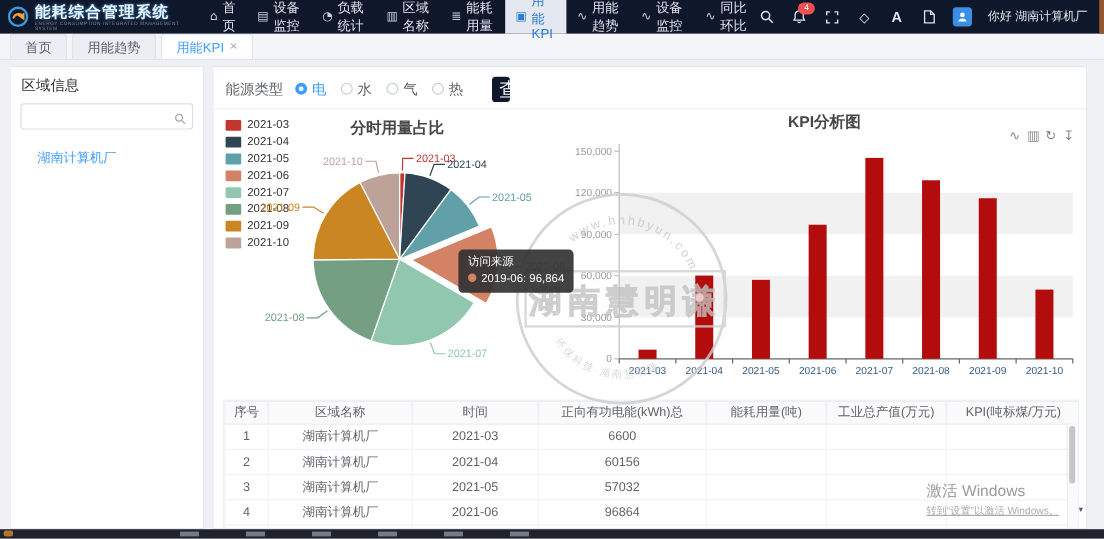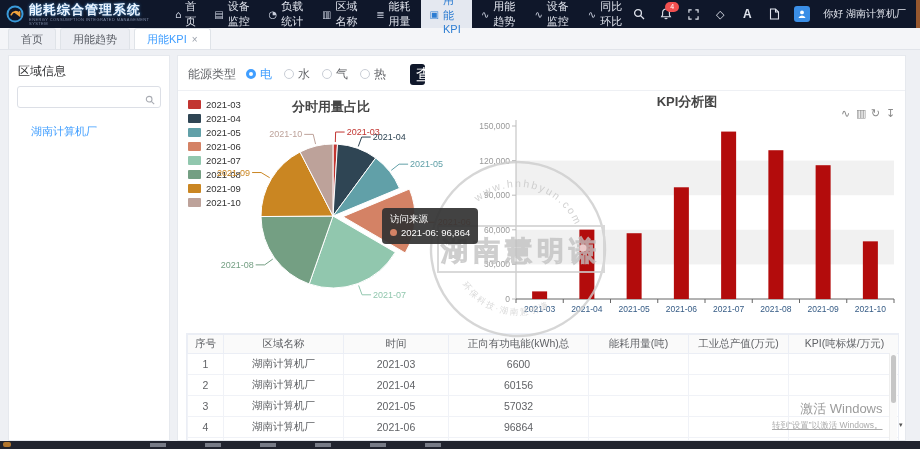--- a/index.html
+++ b/index.html
@@ -73,21 +73,21 @@
   
   .table-wrap{position:absolute;left:8px;top:277px;width:713px;height:108px;overflow:hidden;border:1px solid #ebeef5;box-sizing:border-box;}
   table.grid{border-collapse:collapse;width:100%;table-layout:fixed;}
   table.grid th{background:#fafafa;font-weight:normal;font-size:10.5px;color:#606266;height:18px;border:1px solid #ebeef5;padding:0 2px;}
   table.grid td{font-size:10.5px;color:#606266;text-align:center;height:20px;border:1px solid #f0f2f7;padding:0 2px;overflow:hidden;white-space:nowrap;}
   .tscroll{position:absolute;right:1px;top:19px;width:7px;height:88px;background:#fafafa;border-left:1px solid #eee;}
   .tthumb{position:absolute;left:1px;top:2px;width:5px;height:48px;background:#c6c6c6;border-radius:3px;cursor:pointer;}
   .scroll-arrow{position:absolute;left:899px;top:421px;font-size:7px;color:#555;z-index:7;}
 
   
-  .win-act{position:absolute;left:772px;top:400px;z-index:6;pointer-events:none;text-align:right;}
+  .win-act{position:absolute;left:772px;top:400px;z-index:6;pointer-events:none;}
   .win-act-1{font-size:13px;color:#9b9b9b;}
   .win-act-2{font-size:8.5px;color:#ababab;margin-top:2px;text-decoration:underline;}
 
   .bottom-strip{position:absolute;left:0;bottom:0;width:920px;height:8px;background:#20232e;z-index:11;}
   .strip-marks{position:absolute;left:150px;top:2px;width:330px;height:4px;
       background:repeating-linear-gradient(90deg, rgba(225,230,242,.45) 0 16px, transparent 16px 55px);}
   .strip-logo{position:absolute;left:3px;top:1px;width:8px;height:5px;border-radius:2px;background:#d78b2e;opacity:.8;}
 </style>
 </head>
 <body>
@@ -292,21 +292,21 @@
       <path d="M155,124 L83.00206217349333,124.54493002347051 A72,72 0 0 1 122.04531185529055,59.98446650003652 Z" fill="#ca8622" stroke="#fff" stroke-width="1"></path>
       <polyline points="91.67873883566116,85.70616388297466 83.12181165129105,80.53132116445772 74.12181165129105,80.53132116445772" fill="none" stroke="#ca8622" stroke-width="1"></polyline>
       <text x="72.12181165129105" y="83.53132116445772" font-size="9" fill="#ca8622" text-anchor="end">2021-09</text>
       <path d="M155,124 L122.04531185529055,59.98446650003652 A72,72 0 0 1 154.99999999999997,52 Z" fill="#bda29a" stroke="#fff" stroke-width="1"></path>
       <polyline points="137.57497438344782,52.080819788720476 135.22024119202186,42.36201165206107 126.22024119202186,42.36201165206107" fill="none" stroke="#bda29a" stroke-width="1"></polyline>
       <text x="124.22024119202186" y="45.36201165206107" font-size="9" fill="#bda29a" text-anchor="end">2021-10</text>
     </svg>
 
   <div class="echart-tooltip">
     <div>访问来源</div>
-    <div><span class="tt-dot" style="background: rgb(212, 130, 101);"></span><span>2021-06: 96,864</span></div>
+    <div><span class="tt-dot" style="background: rgb(212, 130, 101);"></span><span>2019-06: 96,864</span></div>
   </div>
 
   <svg id="bar-svg" width="430" height="250">
       <rect x="43" y="137.8" width="378" height="34.599999999999994" fill="#f1f1f1"></rect>
       <rect x="43" y="68.6" width="378" height="34.60000000000001" fill="#f1f1f1"></rect>
       <text x="214" y="14" text-anchor="middle" font-size="13" font-weight="bold" fill="#464646">KPI分析图</text>
       <text x="368" y="25" font-size="11" fill="#8a8a8a">∿</text>
       <text x="383" y="25" font-size="11" fill="#8a8a8a">▥</text>
       <text x="398" y="25" font-size="11" fill="#8a8a8a">↻</text>
       <text x="413" y="25" font-size="11" fill="#8a8a8a">↧</text>

